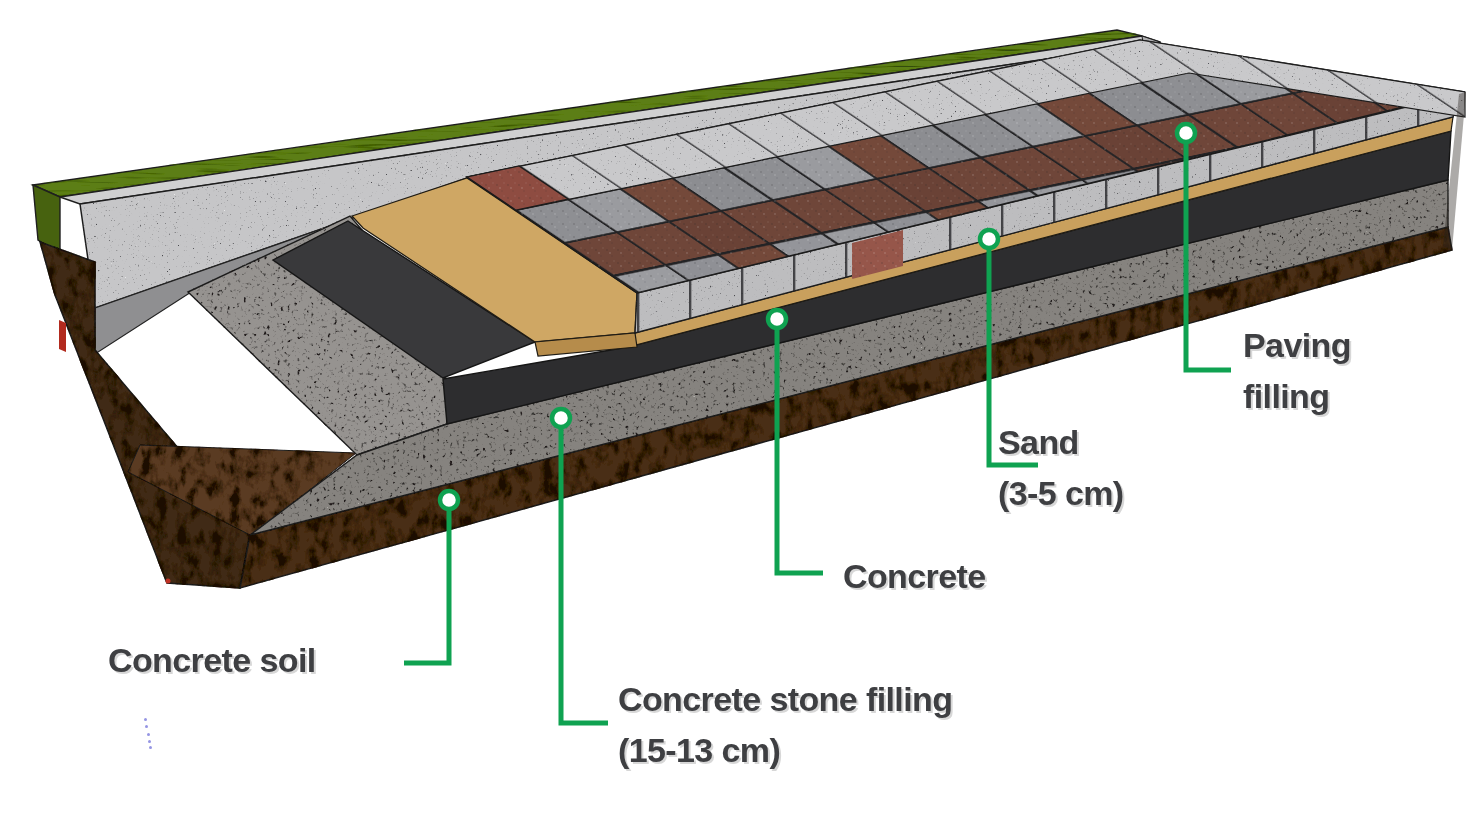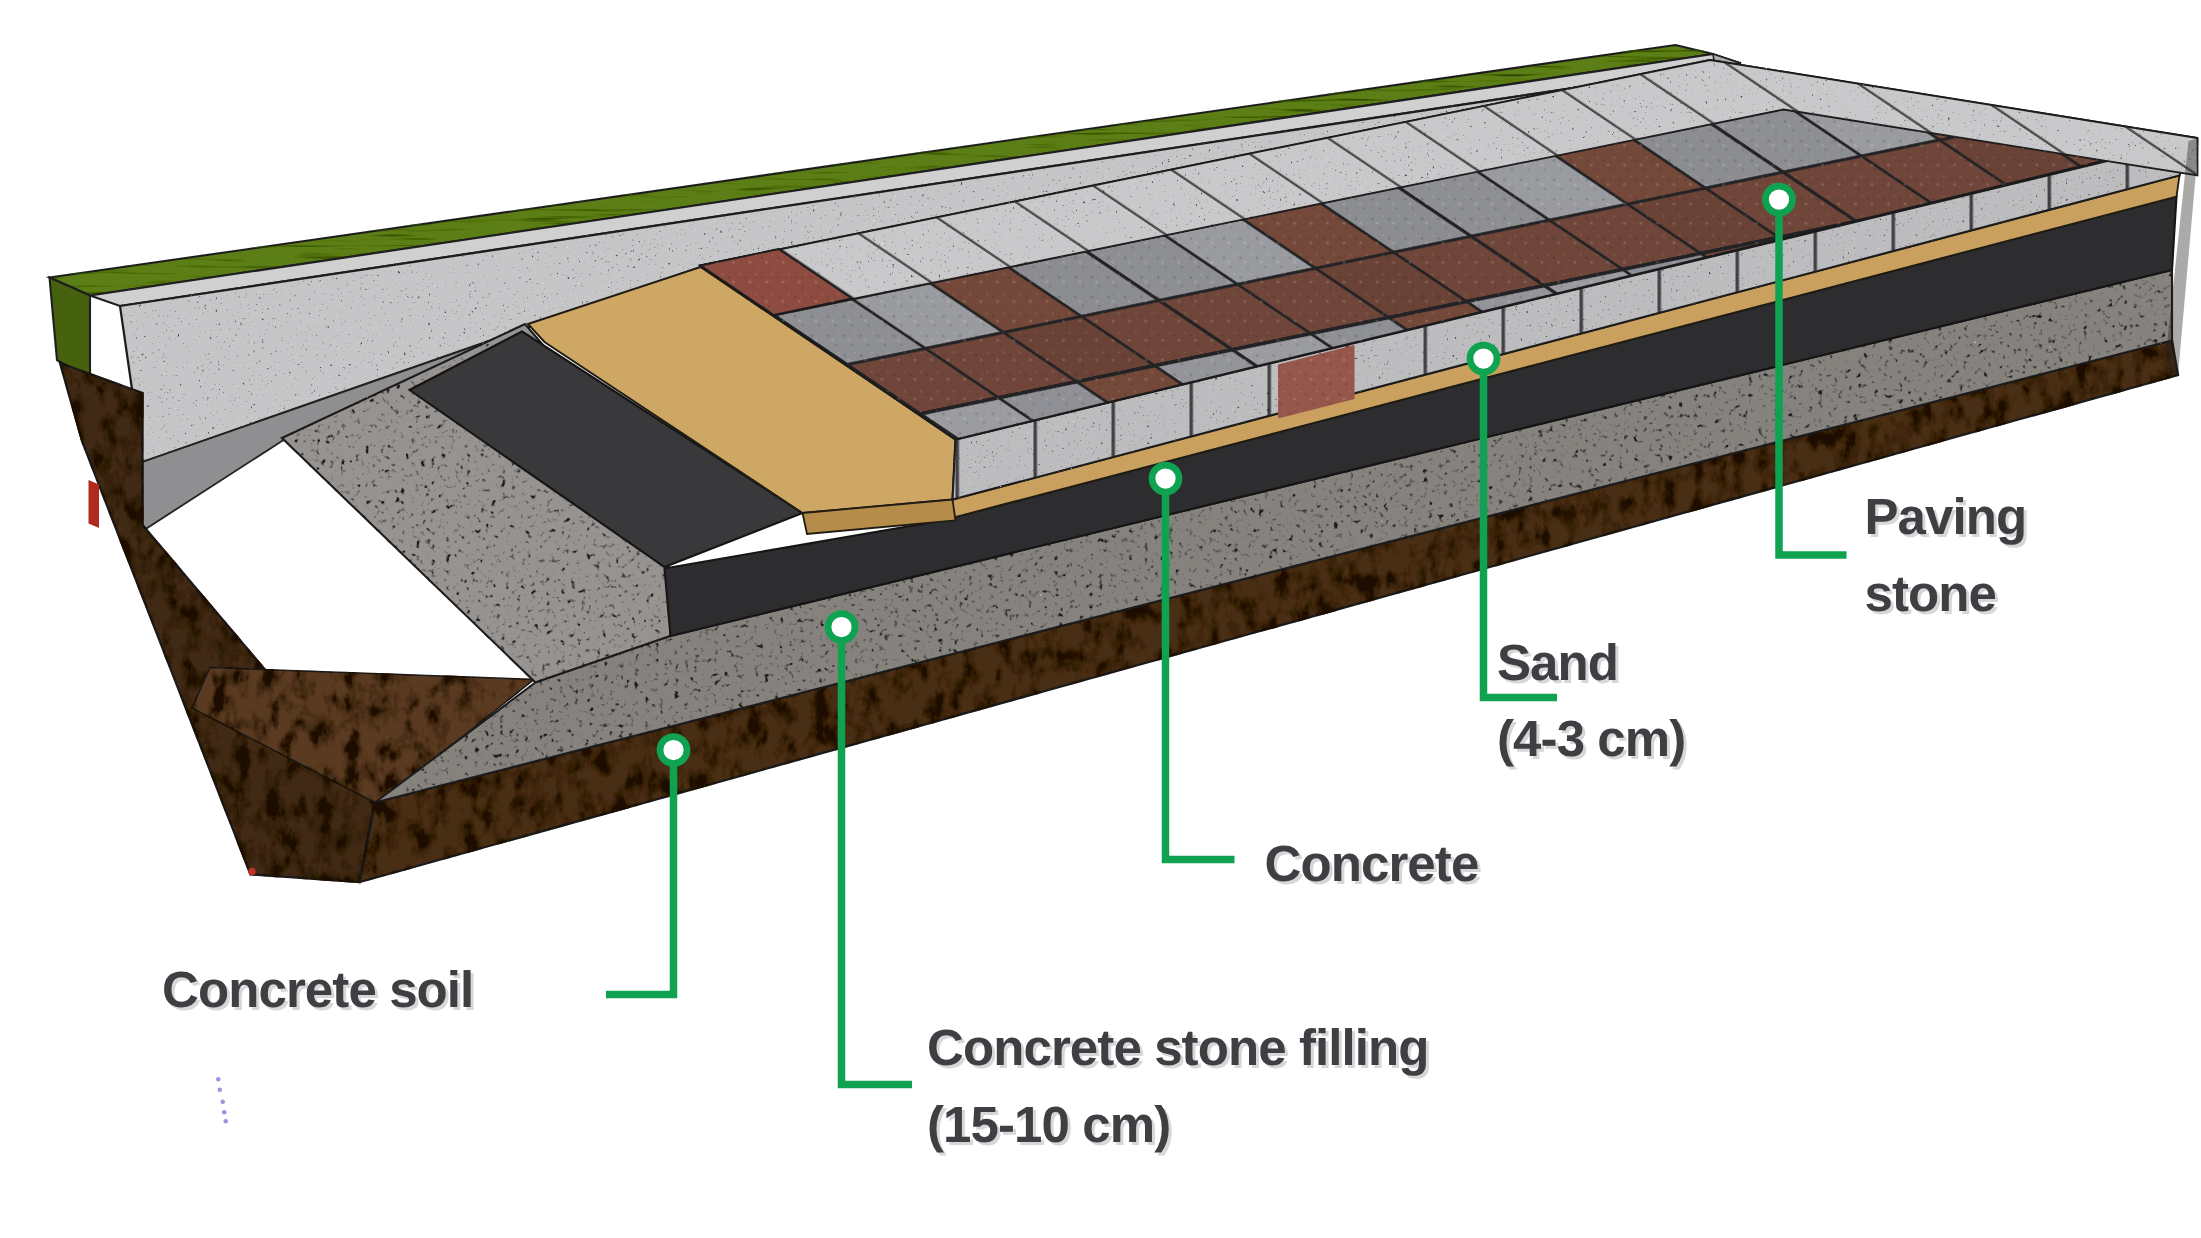--- a/index.html
+++ b/index.html
@@ -176,32 +176,32 @@
     <circle cx="1186" cy="133" r="9"></circle>
     <circle cx="989" cy="239" r="9"></circle>
     <circle cx="777" cy="319" r="9"></circle>
     <circle cx="561" cy="418" r="9"></circle>
     <circle cx="449" cy="500" r="9"></circle>
   </g>
 </svg>
 
   <div class="lbl" style="left:1243px;top:320px;">
     <span>Paving</span>
-    <span>stone</span>
+    <span>filling</span>
   </div>
   <div class="lbl" style="left:998px;top:417px;">
     <span>Sand</span>
-    <span>(4-3 cm)</span>
+    <span>(3-5 cm)</span>
   </div>
   <div class="lbl" style="left:843px;top:551px;">
     <span>Concrete</span>
   </div>
   <div class="lbl" style="left:618px;top:674px;">
     <span>Concrete stone filling</span>
-    <span>(15-10 cm)</span>
+    <span>(15-13 cm)</span>
   </div>
   <div class="lbl" style="left:108px;top:635px;">
     <span>Concrete soil</span>
   </div>
 
   <div class="artifact-dots">
     <i style="left:1px;top:1px"></i>
       <i style="left:2px;top:8px"></i>
       <i style="left:4px;top:16px"></i>
     <i style="left:5px;top:23px"></i>

